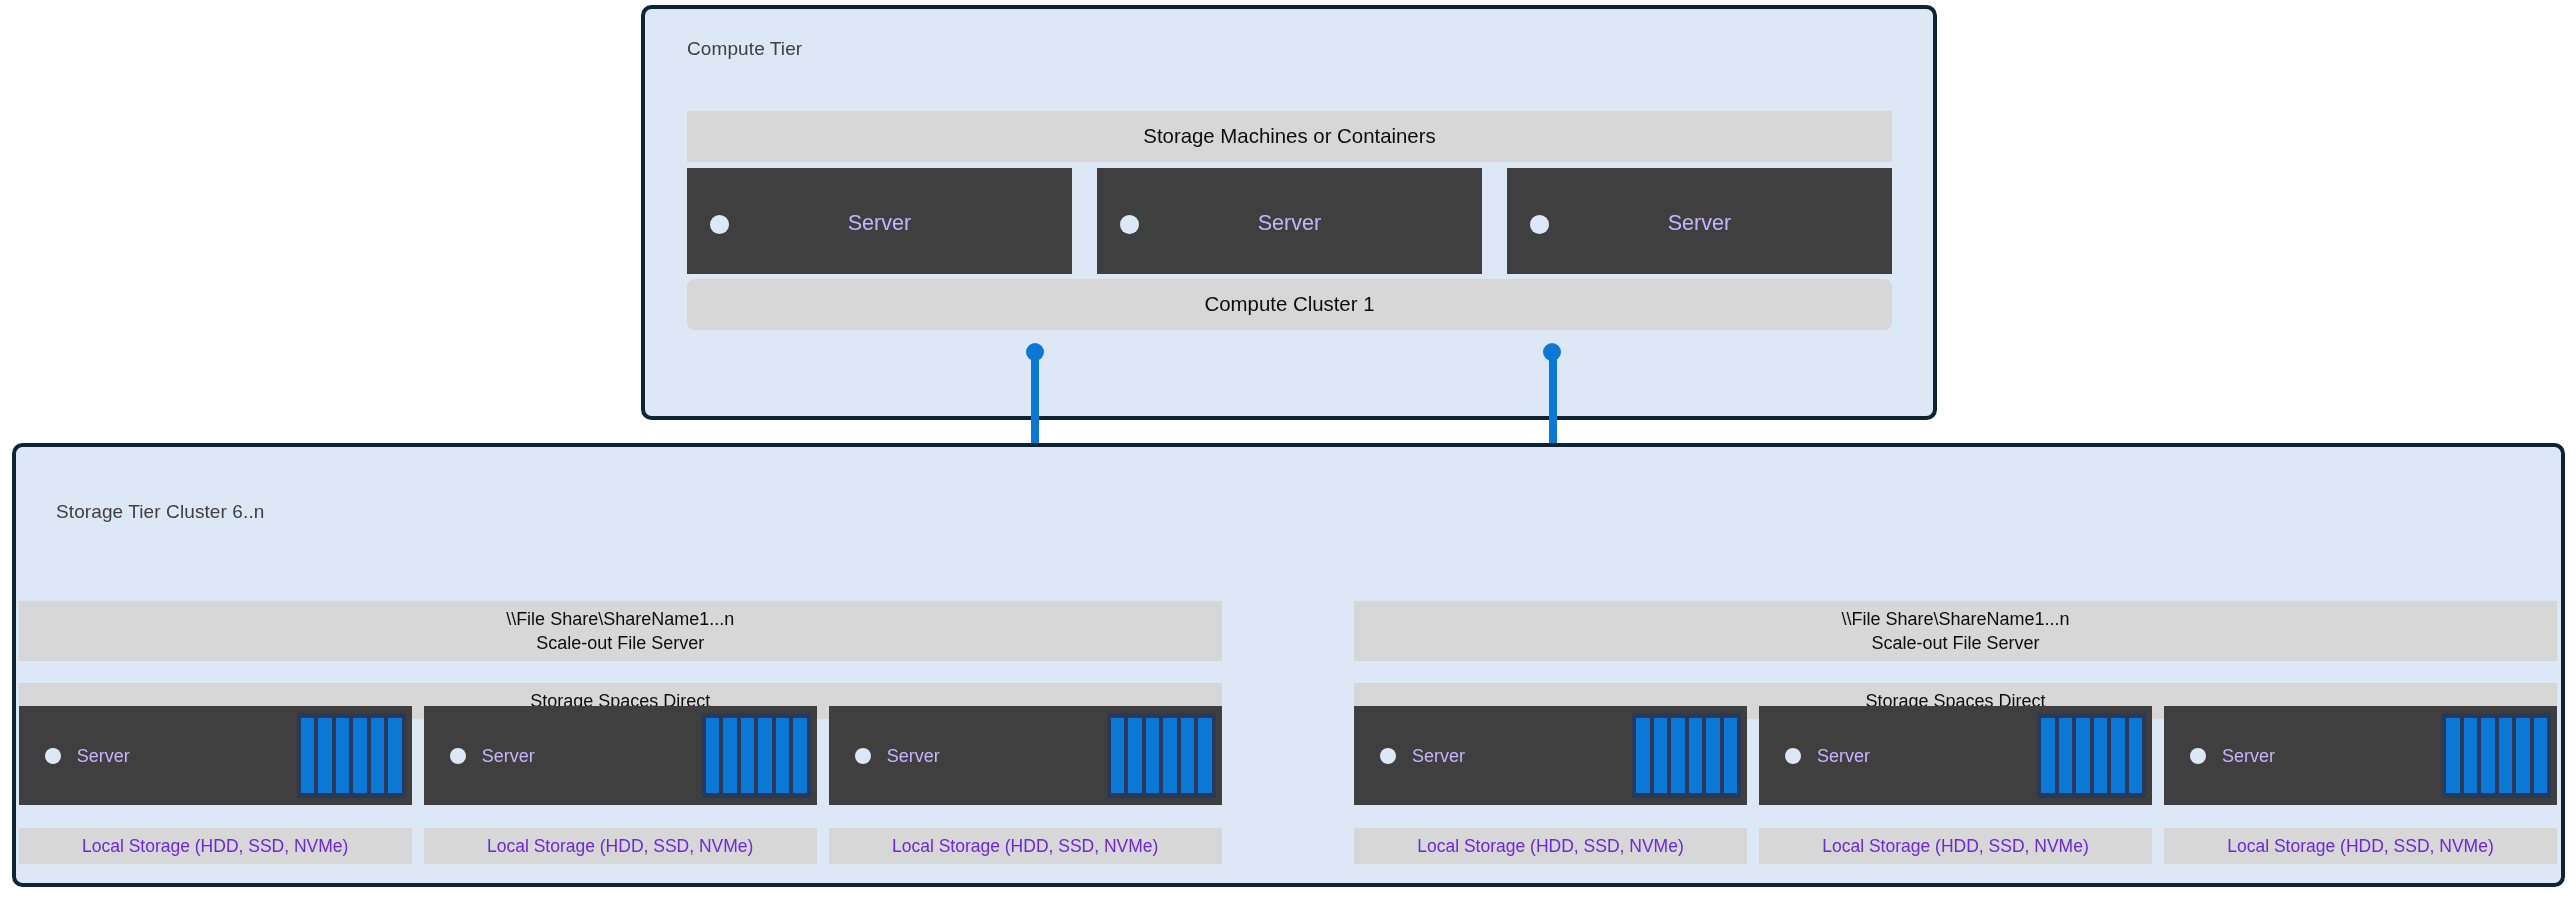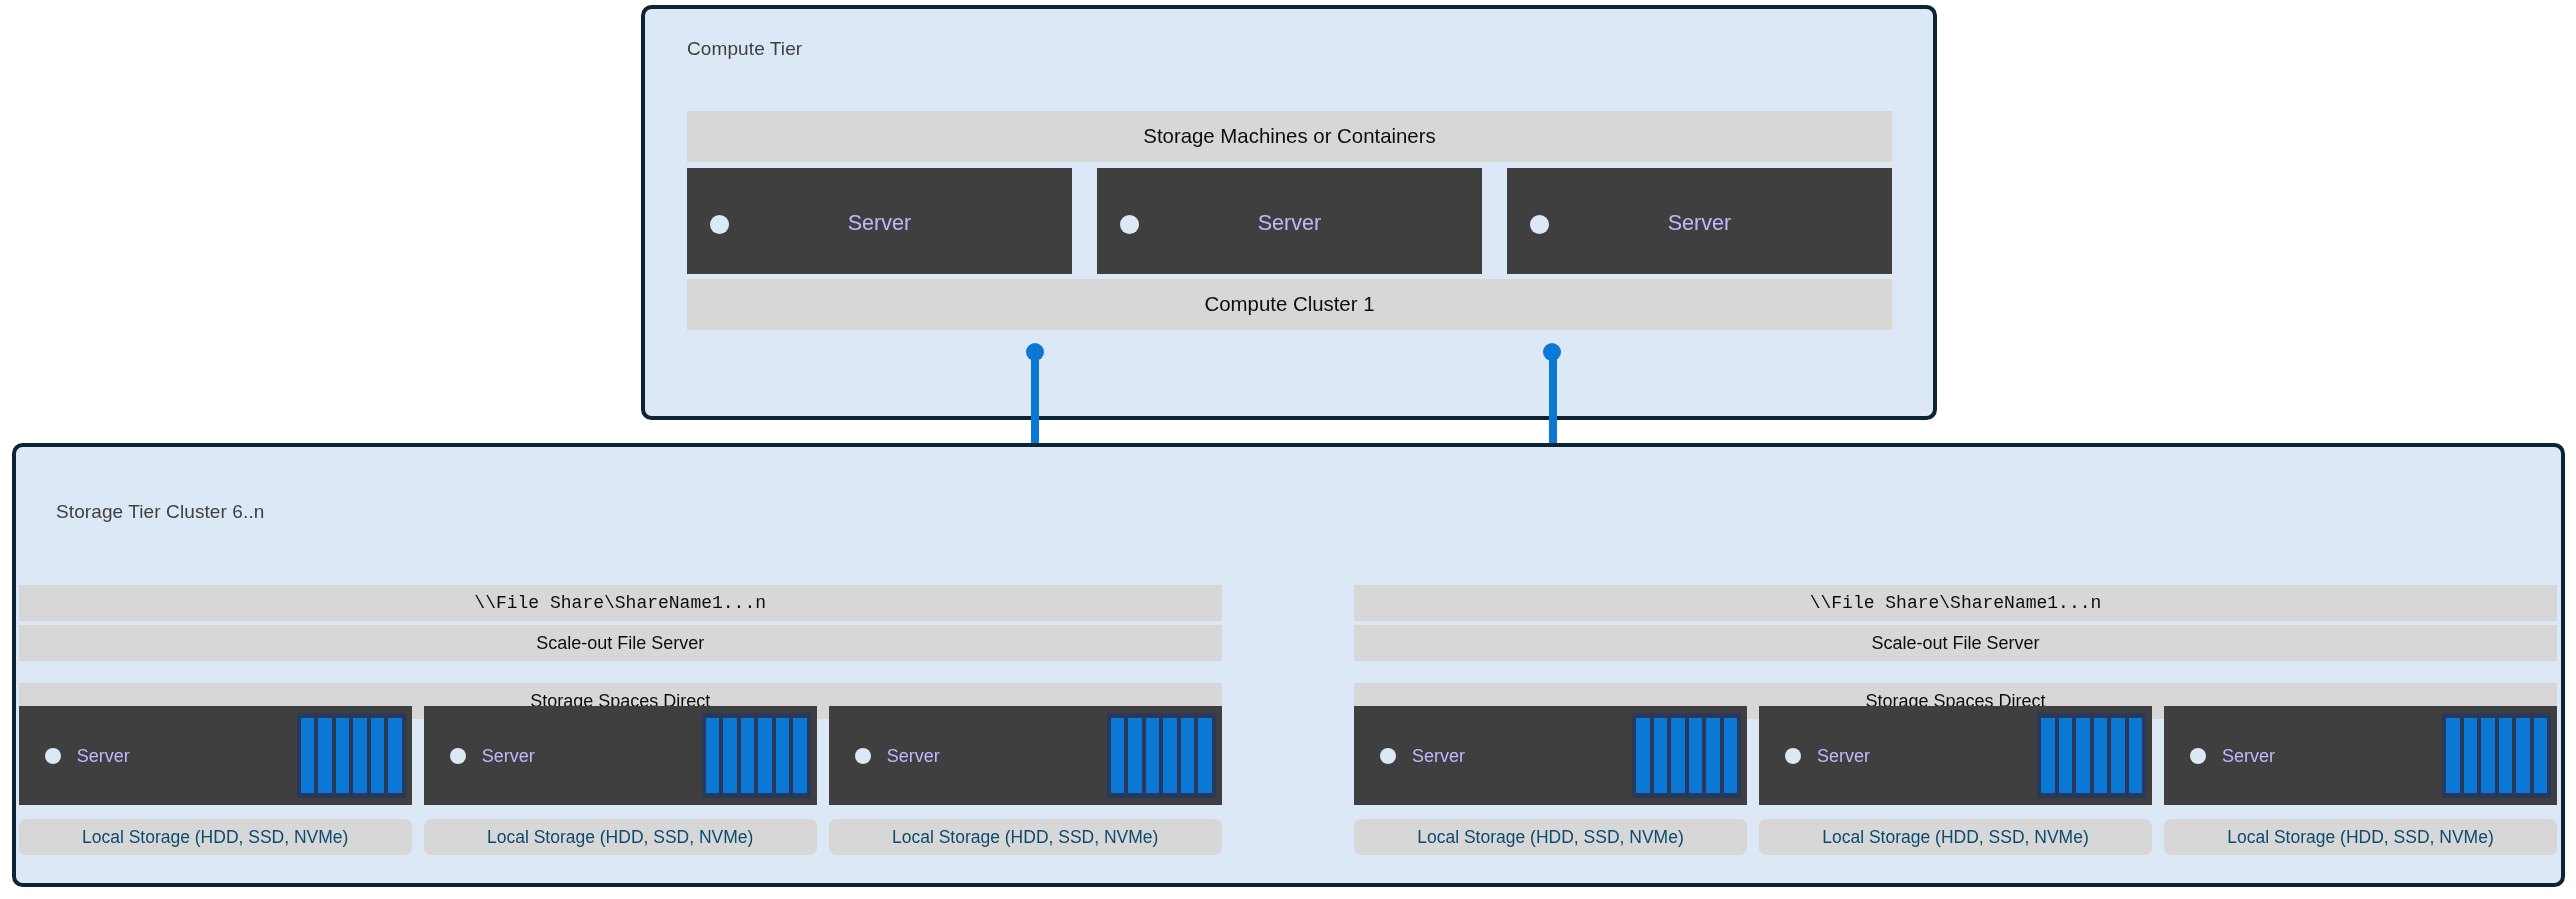--- a/index.html
+++ b/index.html
@@ -78,20 +78,21 @@
     width: 1205px;
     height: 51px;
     font-size: 20.4px;
   }
   #compute-cluster-band {
     left: 687px;
     top: 279px;
     width: 1205px;
     height: 51px;
     font-size: 20.4px;
+    border-radius: 8px;
   }
 
   
   .server-box {
     position: absolute;
     background: #3f3f3f;
     box-sizing: border-box;
     display: flex;
     align-items: center;
   }
@@ -167,21 +168,21 @@
   }
   #storage-group-0 { left: 18.7px; }
   #storage-group-1 { left: 1354px; }
 
   .storage-group .band {
     left: 0;
     width: 1203px;
     height: 36px;
     font-size: 18px;
   }
-  .storage-group .band.b0 { top: 0px; font-family: Liberation Mono, monospace; }
+  .storage-group .band.b0 { top: 16px; }
   .storage-group .band.b1 { top: 40px; }
   .storage-group .band.b2 { top: 75px; margin-top: 23px; }
 
   
   .storage-node {
     position: absolute;
     top: 121px;
     width: 393px;
   }
   .storage-node.n0 { left: 0px; }
@@ -222,31 +223,30 @@
   }
   .disk {
     width: 13.4px;
     height: 100%;
     background: #0a78d4;
   }
 
   .local-storage-band {
     position: absolute;
     left: 0;
-    top: 113px;
+    top: 122px;
     width: 393px;
     height: 36px;
     background: #d7d7d7;
     display: flex;
     align-items: center;
     justify-content: center;
     font-size: 17.5px;
-    color: #0c4a6e;
+    color: #6d28d9;
     white-space: nowrap;
-    border-radius: 7px;
   }
 </style>
 </head>
 <body>
 
 <div id="canvas">
 
   <div class="tier-box" id="compute-tier-box"></div>
 
   <div class="tier-title" id="compute-tier-title">Compute Tier</div>

